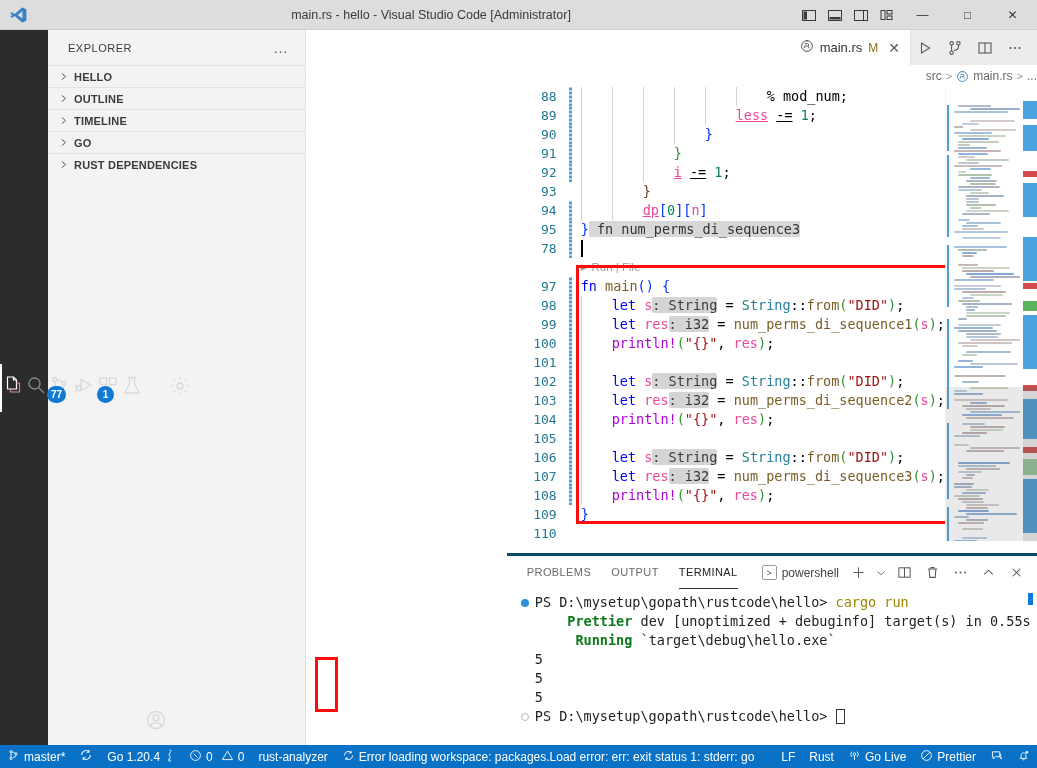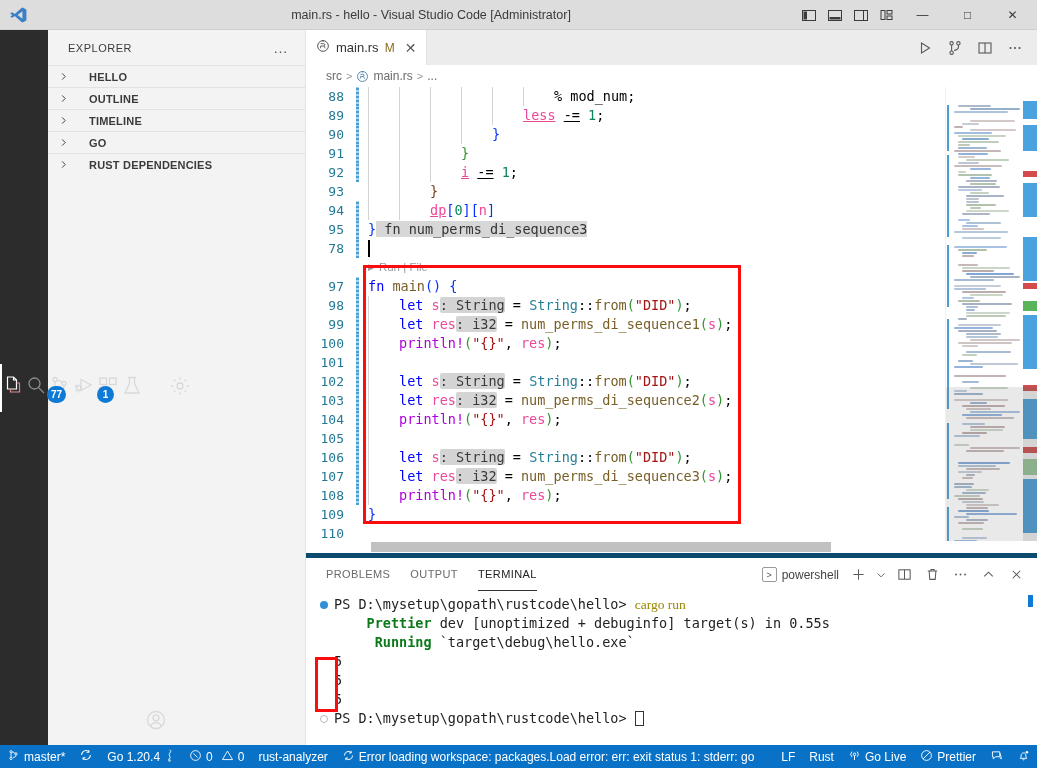--- a/index.html
+++ b/index.html
@@ -72,29 +72,29 @@
   .sidebar {
     width: 258px; background: #f3f3f3; flex: none;
     display: flex; flex-direction: column; border-right: 1px solid #e4e4e4;
   }
   .sidebar-title {
     height: 35px; display: flex; align-items: center; padding: 0 8px 0 20px;
     font-size: 11px; letter-spacing: .5px; color: #3b3b3b; text-transform: uppercase;
   }
   .sidebar-title .dots { margin-left: auto; font-size: 15px; color: #5a5a5a; padding: 0 8px; cursor: pointer; letter-spacing: 1px;}
   .tree-section {
-    height: 22px; display: flex; align-items: center; gap: 19px;
+    height: 22px; display: flex; align-items: center; gap: 4px;
     padding-left: 8px; font-size: 11px; font-weight: bold; color: #3b3b3b;
     border-top: 1px solid #e2e2e2; cursor: pointer; letter-spacing: .2px;
   }
   .tree-section:first-of-type { border-top: none; }
   .chev { width: 14px; display:flex; align-items:center; justify-content:center; }
 
   
-  .editor-area { flex: 1; display: flex; flex-direction: column; min-width: 0; background: #fff; }
+  .editor-area { flex: 1; display: flex; flex-direction: column; min-width: 0; background: #fff; align-items: flex-end; }
   .tabs-row { height: 35px; background: #ececec; display: flex; flex: none; position: relative; }
   .tab {
     display: flex; align-items: center; gap: 6px; padding: 0 10px;
     background: #ffffff; font-size: 13px; color: #333; cursor: pointer;
     border-right: 1px solid #e4e4e4; min-width: 100px; height: 35px;
   }
   .tab .dirty { color: #8a6d1e; font-size: 12px; }
   .tab .tclose { font-size: 14px; color: #5a5a5a; margin-left: 4px; line-height: 1;}
   .tabs-spacer { flex: 1; }
   .tabs-actions { display: flex; align-items: center; padding-right: 8px; gap: 2px;}
@@ -166,21 +166,21 @@
   .overview {
     width: 14px; flex: none; background: #fff; position: relative;
   }
   .ov-mark { position: absolute; left: 0; right: 0; }
   .vscroll { position:absolute; right:0; width:14px; background: rgba(100,100,100,.28); border-radius:0; }
 
   .hscroll-track { height: 12px; flex: none; background: #fff; position: relative; }
   .hscroll-thumb { position: absolute; top: 1px; height: 10px; background: #c1c1c1; }
 
   
-  .panel { height: 192px; flex: none; background: #fff; border-top: 5px solid #0c4a6e; display: flex; flex-direction: column;}
+  .panel { height: 192px; flex: none; background: #fff; border-top: 3px solid #0c4a6e; display: flex; flex-direction: column;}
   .panel-head { height: 33px; display: flex; align-items: center; padding-left: 20px; flex: none; }
   .panel-tab {
     font-size: 11px; letter-spacing: .4px; color: #6a6a6a; text-transform: uppercase;
     margin-right: 20px; height: 33px; display: flex; align-items: center;
     border-bottom: 1px solid transparent; cursor: pointer;
   }
   .panel-tab.active { color: #222; border-bottom-color: #333; }
   .panel-actions { margin-left: auto; display: flex; align-items: center; gap: 2px; padding-right: 8px; }
   .term-sel {
     display: flex; align-items: center; gap: 5px; font-size: 12px; color: #444;
@@ -193,21 +193,21 @@
   .pbtn { width: 26px; height: 26px; display:flex;align-items:center;justify-content:center; cursor:pointer; }
 
   .term-body {
     flex: 1; position: relative; overflow: hidden;
     font-family: "DejaVu Sans Mono", "Liberation Mono", monospace;
     font-size: 13.5px; line-height: 19px; color: #222; padding: 4px 0 0 14px;
   }
   .term-line { white-space: pre; height: 19px; position: relative; padding-left: 14px;}
   .term-dot { position: absolute; left: 0; top: 6px; width: 8px; height: 8px; border-radius: 50%; background: #2f90d8; }
   .term-dot.hollow { background: transparent; border: 1px solid #b9b9b9; }
-  .tc-yellow { color: #9a8600; font-family: Liberation Serif, serif; }
+  .tc-yellow { color: #9a8600; }
   .tc-green  { color: #0c7a1b; font-weight: bold; }
   .tc-plain  { color: #222; }
   .term-caret { display:inline-block; width:9px; height:15px; border:1px solid #333; vertical-align:-3px; }
   .term-scroll-mark { position:absolute; right:4px; width:5px; height:12px; background:#0e7ad6; }
 
   
   .statusbar {
     height: 23px; flex: none; background: #0a72c6; color: #fff;
     display: flex; align-items: center; font-size: 12px;
   }

